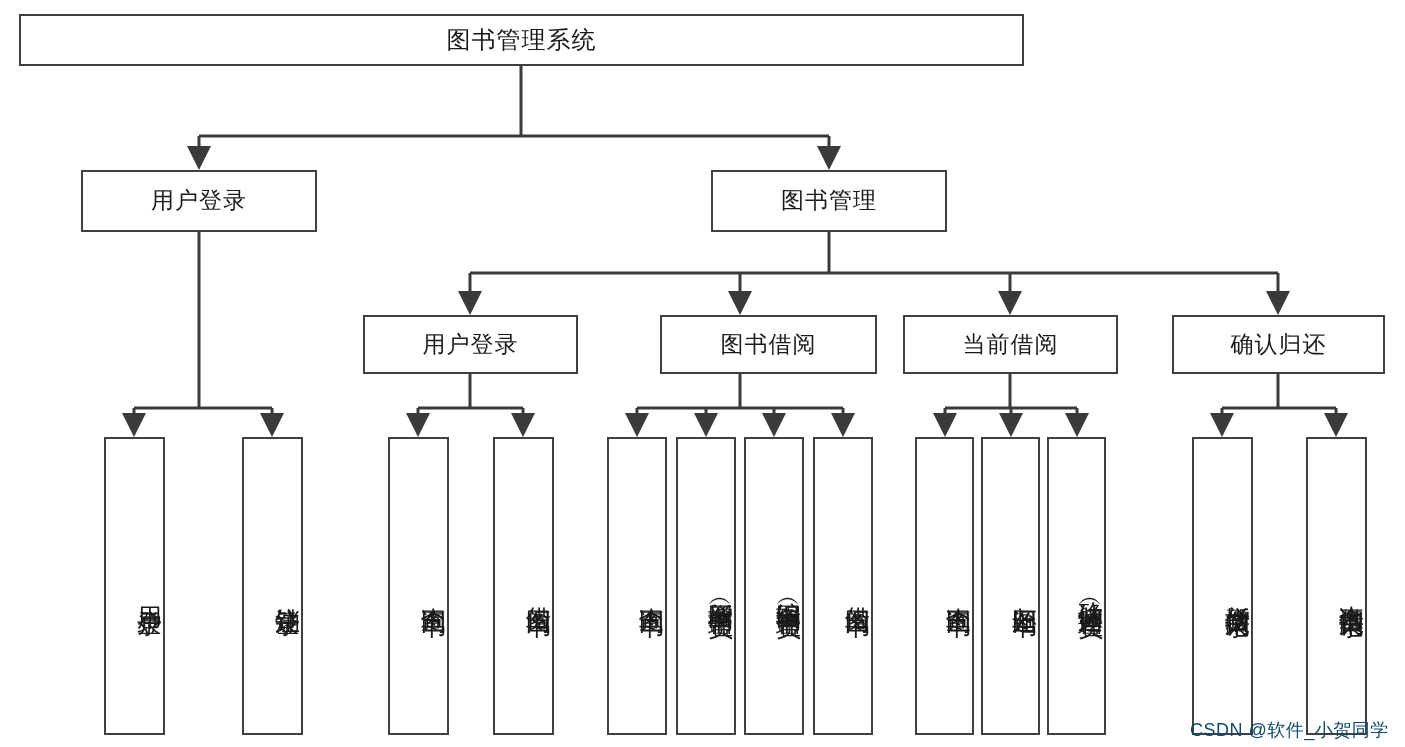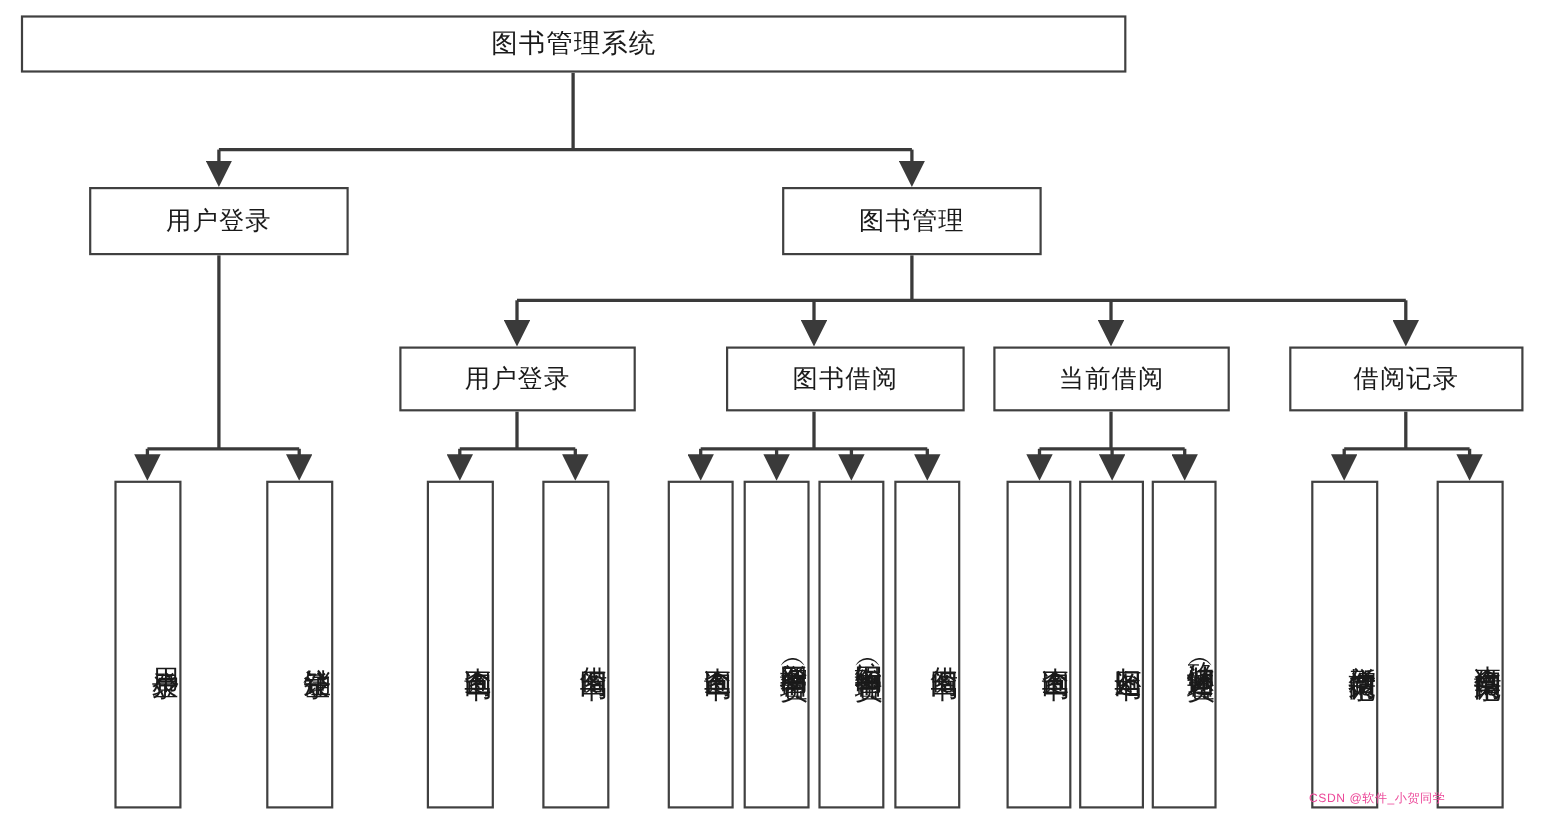--- a/index.html
+++ b/index.html
@@ -46,22 +46,22 @@
     line-height:1.05;
     letter-spacing:2px;
     align-items:flex-start;
     justify-content:center;
     padding-top:10px;
     text-align:center;
   }
   .node.v.tall{ align-items:flex-start; }
   .watermark{
     position:absolute;
-    font-size:11px;
-    color:#ec4899;
+    font-size:18px;
+    color:#0c4a6e;
     letter-spacing:0.5px;
     white-space:nowrap;
     z-index:5;
     font-family:"Liberation Sans","DejaVu Sans",sans-serif;
   }
 </style>
 </head>
 <body>
 
 <div id="canvas">
@@ -130,21 +130,21 @@
   <div class="node h" style="left:363px;top:315px;width:215px;height:59px;">
     <span>用户登录</span>
   </div>
   <div class="node h" style="left:660px;top:315px;width:217px;height:59px;">
     <span>图书借阅</span>
   </div>
   <div class="node h" style="left:903px;top:315px;width:215px;height:59px;">
     <span>当前借阅</span>
   </div>
   <div class="node h" style="left:1172px;top:315px;width:213px;height:59px;">
-    <span>借阅记录</span>
+    <span>确认归还</span>
   </div>
 
   <div class="node v" style="left:104px;top:437px;width:61px;height:298px;">
     <span>用户登录</span>
   </div>
   <div class="node v" style="left:242px;top:437px;width:61px;height:298px;">
     <span>注销登录</span>
   </div>
 
   <div class="node v" style="left:388px;top:437px;width:61px;height:298px;">

